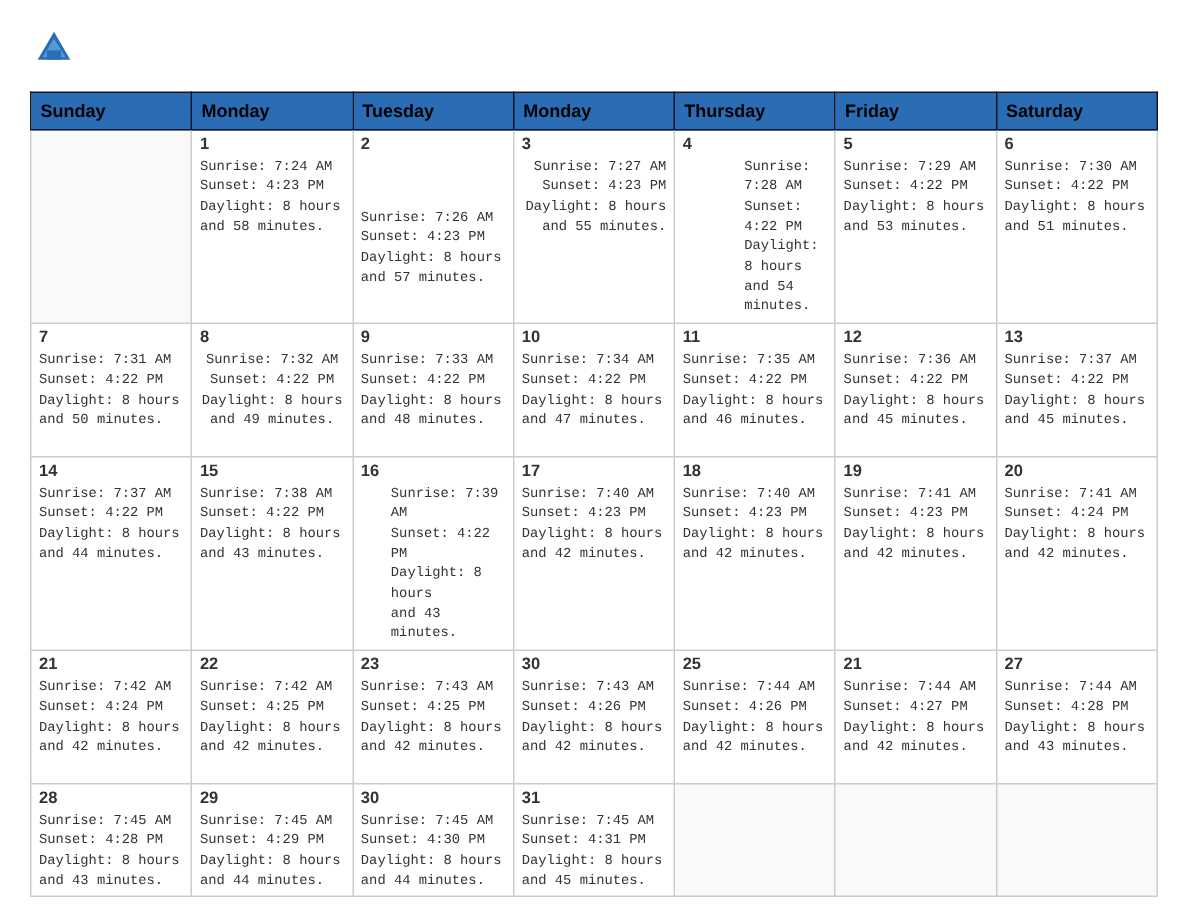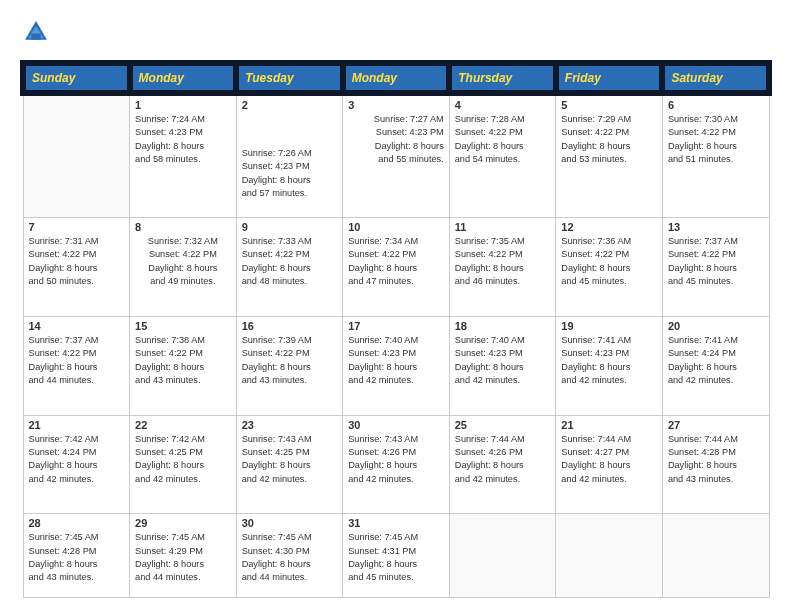--- a/index.html
+++ b/index.html
@@ -54,27 +54,26 @@
       color: #444;
       margin-top: 2px;
     }
     .calendar {
       width: 100%;
       border-collapse: collapse;
       flex: 1;
     }
     .calendar th {
       background-color: #2a6db5;
-      color: #fde047;
+      color: #000000;
       font-size: 12px;
       font-weight: bold;
       padding: 5px 6px;
       text-align: left;
-      border: 6px solid #0f172a;
-      font-style: italic;
+      border: 1px solid #0f172a;
     }
     .calendar td {
       border: 1px solid #ccc;
       vertical-align: top;
       padding: 3px 5px;
       font-size: 9.5px;
       color: #333;
       width: calc(100%/7);
       height: 88px;
     }
@@ -82,20 +81,21 @@
       font-size: 11px;
       font-weight: bold;
       color: #333;
       display: block;
       margin-bottom: 2px;
     }
     .day-info {
       line-height: 1.45;
       font-size: 9.2px;
       color: #333;
+      font-family: Liberation Mono, monospace;
     }
     .empty-cell {
       background: #f9f9f9;
     }
     tr:last-child td {
       height: 70px;
     }
   </style>
 </head>
 <body>
@@ -154,21 +154,21 @@
           </td>
           <td>
             <span class="day-num">3</span>
             <div class="day-info" style="white-space: pre-line; text-align: right;">Sunrise: 7:27 AM
 Sunset: 4:23 PM
 Daylight: 8 hours
 and 55 minutes.</div>
           </td>
           <td>
             <span class="day-num">4</span>
-            <div class="day-info" style="white-space: pre-line;">Sunrise: 7:28 AM
+            <div class="day-info" style="white-space: pre-line; margin-left: 41px;">Sunrise: 7:28 AM
 Sunset: 4:22 PM
 Daylight: 8 hours
 and 54 minutes.</div>
           </td>
           <td>
             <span class="day-num">5</span>
             <div class="day-info" style="white-space: pre-line;">Sunrise: 7:29 AM
 Sunset: 4:22 PM
 Daylight: 8 hours
 and 53 minutes.</div>
@@ -242,21 +242,21 @@
           </td>
           <td>
             <span class="day-num">15</span>
             <div class="day-info" style="white-space: pre-line;">Sunrise: 7:38 AM
 Sunset: 4:22 PM
 Daylight: 8 hours
 and 43 minutes.</div>
           </td>
           <td>
             <span class="day-num">16</span>
-            <div class="day-info" style="white-space: pre-line;">Sunrise: 7:39 AM
+            <div class="day-info" style="white-space: pre-line; margin-left: 20px;">Sunrise: 7:39 AM
 Sunset: 4:22 PM
 Daylight: 8 hours
 and 43 minutes.</div>
           </td>
           <td>
             <span class="day-num">17</span>
             <div class="day-info" style="white-space: pre-line;">Sunrise: 7:40 AM
 Sunset: 4:23 PM
 Daylight: 8 hours
 and 42 minutes.</div>

